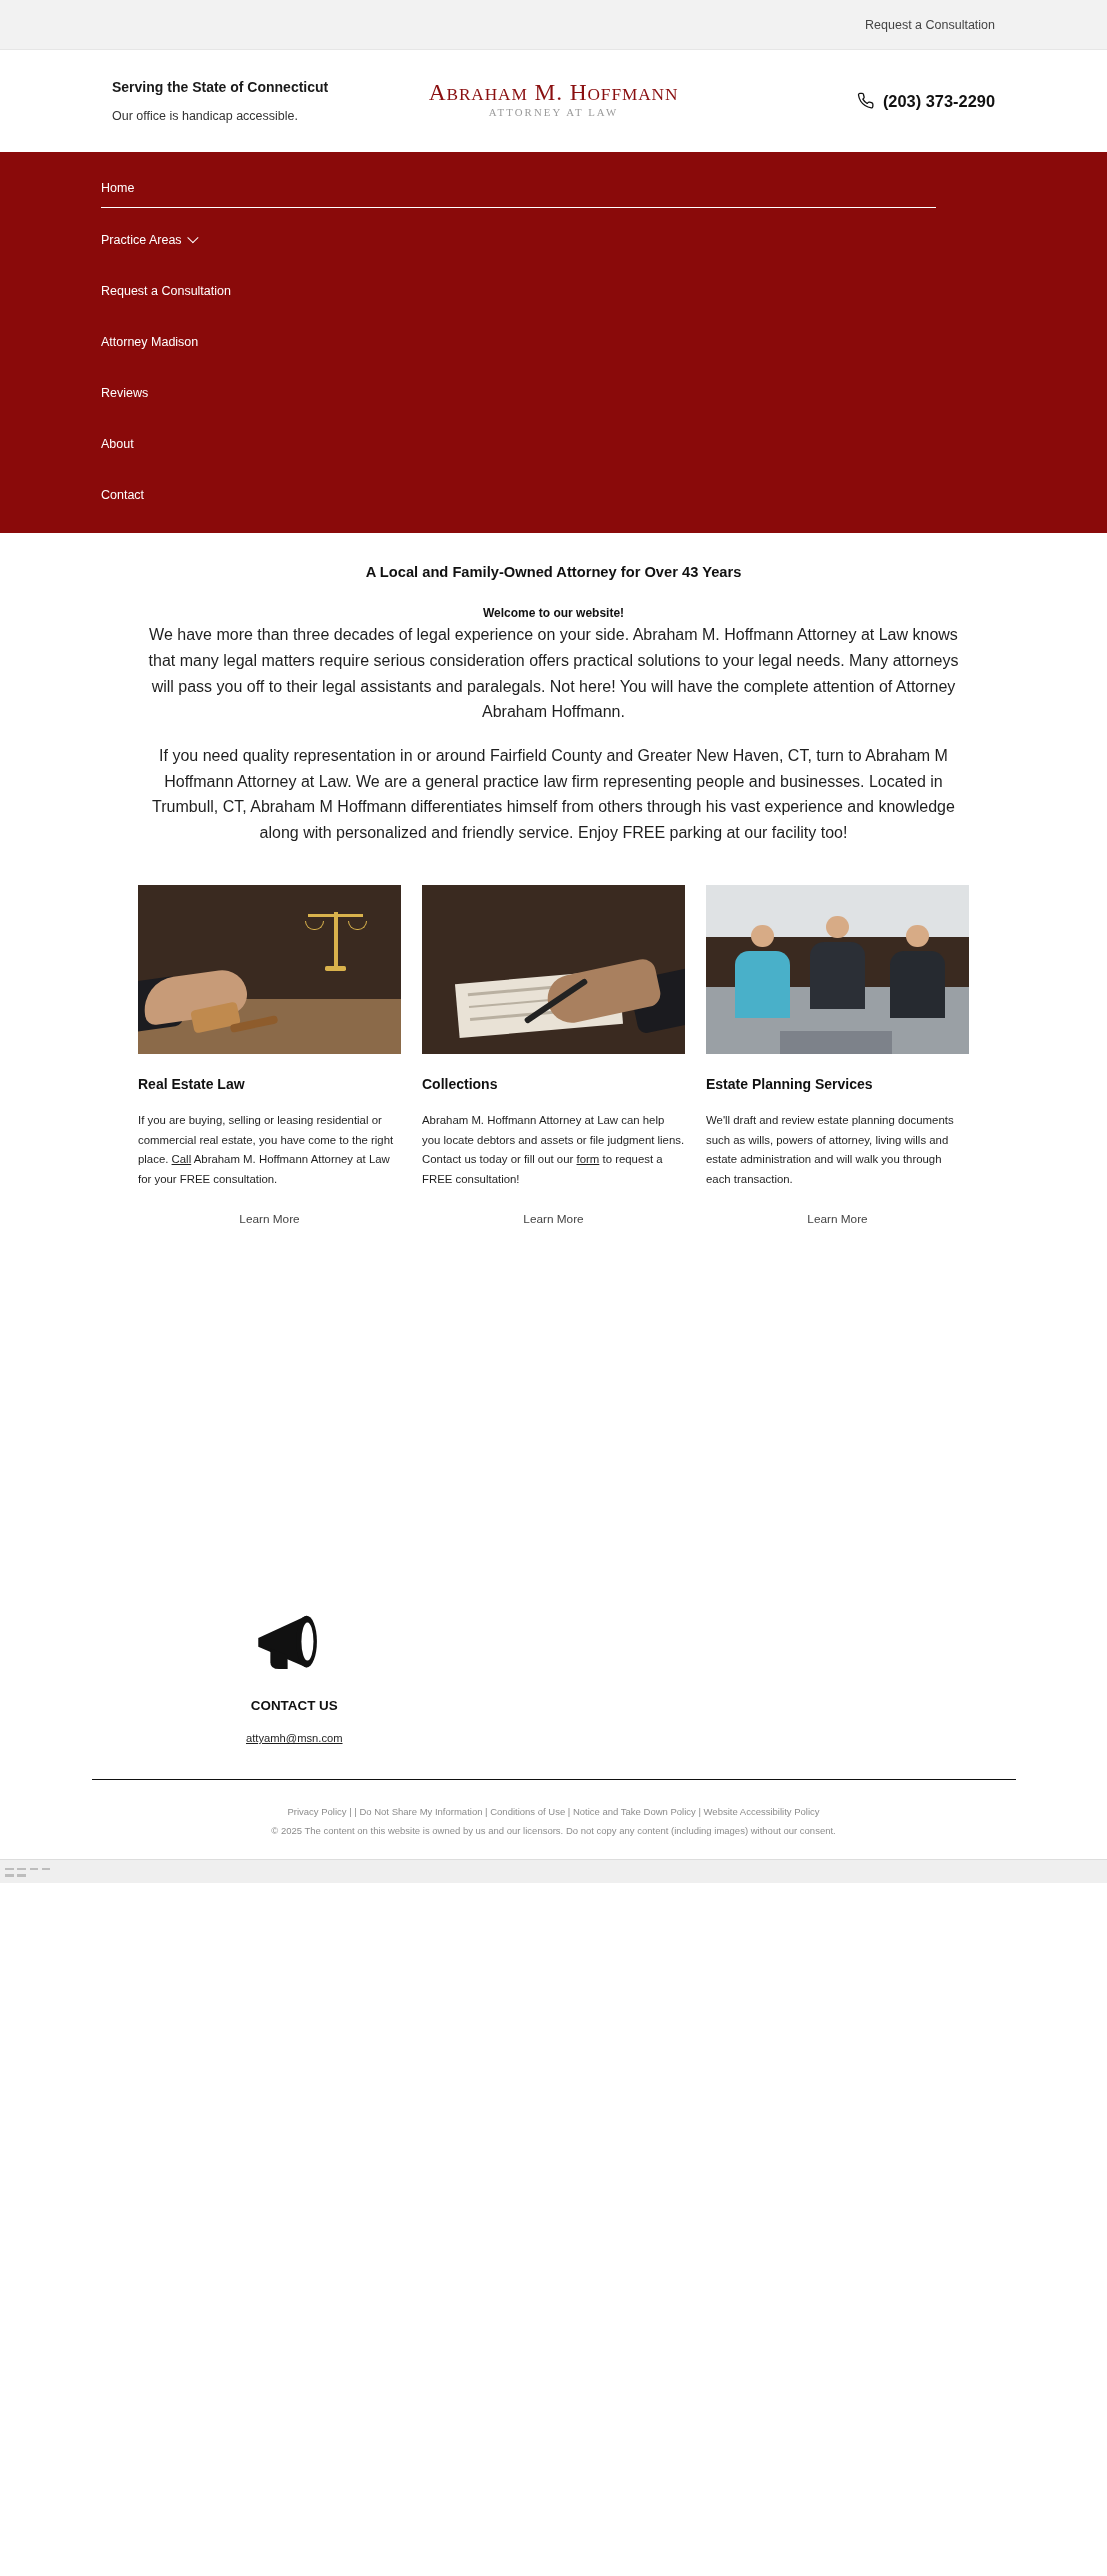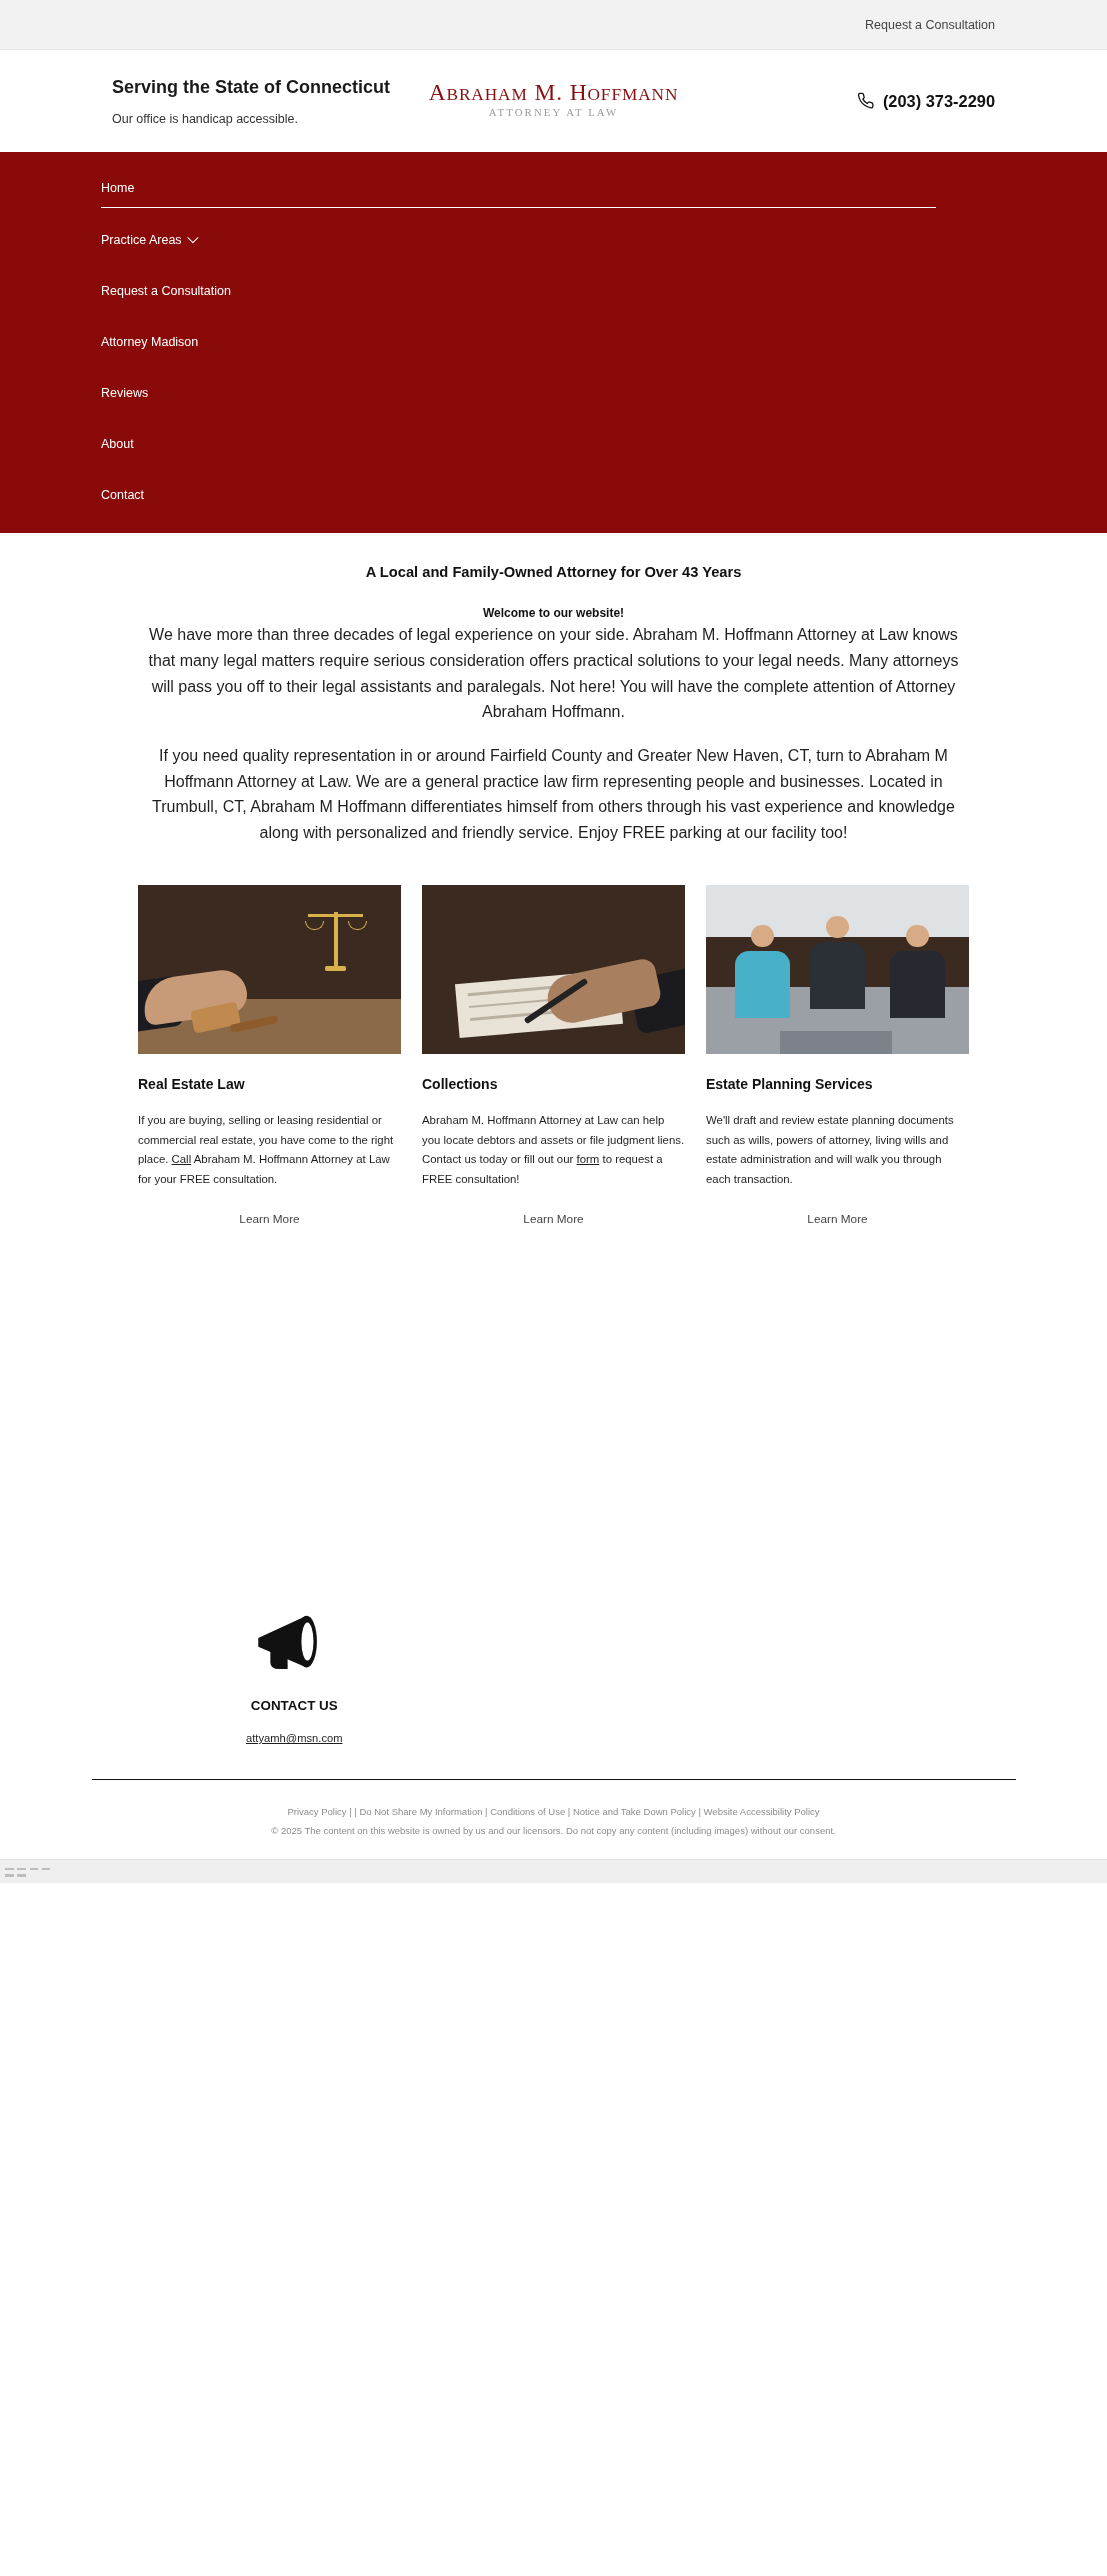--- a/index.html
+++ b/index.html
@@ -32,21 +32,21 @@
   .header {
     height: 102px;
     background: #ffffff;
     display: flex;
     align-items: center;
     padding: 0 112px;
     position: relative;
   }
   .header-left { width: 285px; }
   .header-left .tagline {
-    font-size: 18px;
+    font-size: 14px;
     font-weight: bold;
     color: #1a1a1a;
     margin-bottom: 14px;
   }
   .header-left .handicap {
     font-size: 12.5px;
     color: #333333;
   }
   .logo {
     position: absolute;

